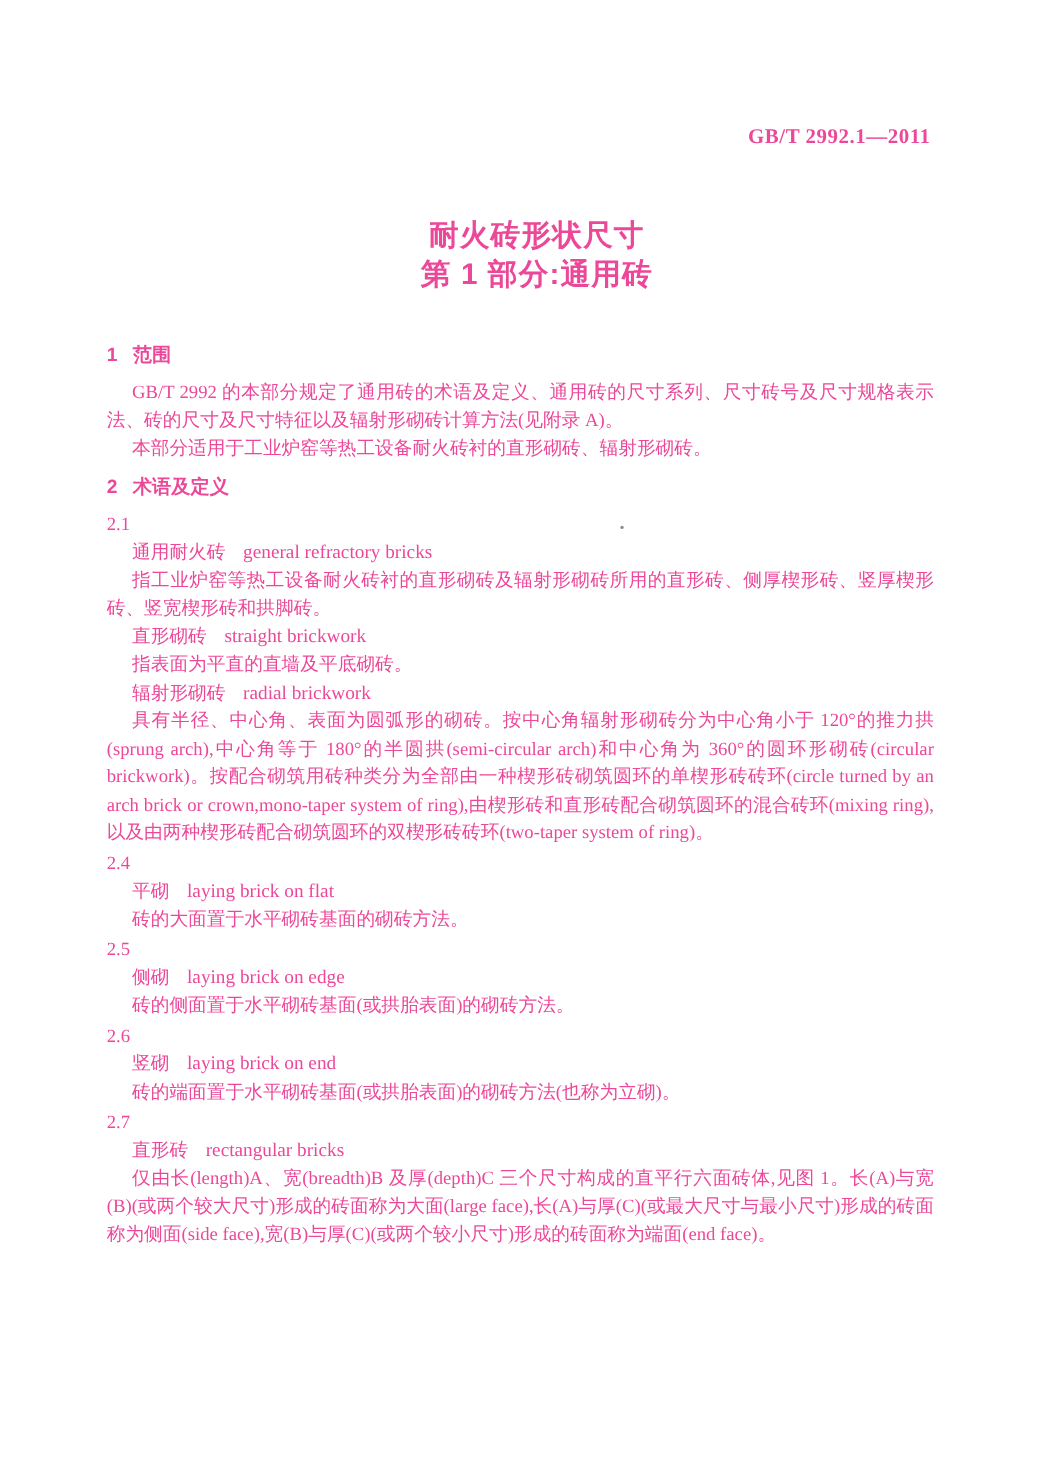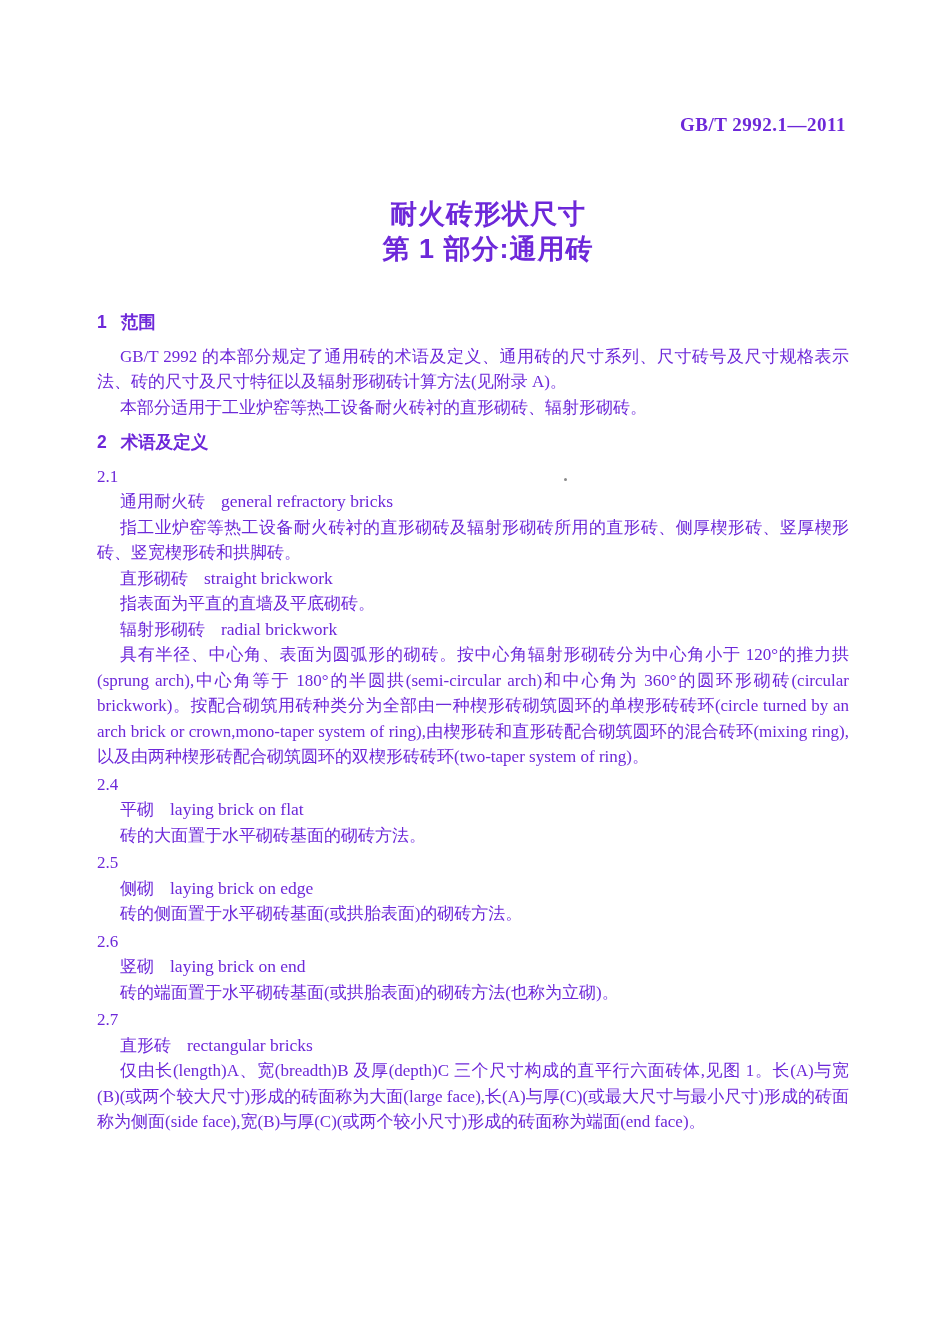--- a/index.html
+++ b/index.html
@@ -1,21 +1,21 @@
 <!DOCTYPE html>
 <html><head>
 <meta charset="utf-8">
 <style>
   html, body { margin: 0; padding: 0; background: #ffffff; }
   .page {
     position: relative;
     width: 950px;
     height: 1152px;
     background: #ffffff;
-    color: #6d28d9;
+    color: #ec4899;
     overflow: hidden;
     font-family: "Liberation Serif", "DejaVu Serif", serif;
   }
   .header-code {
     position: absolute;
     top: 114px;
     right: 104px;
     font-family: "Liberation Serif", "DejaVu Serif", serif;
     font-weight: 700;
     font-size: 19px;

